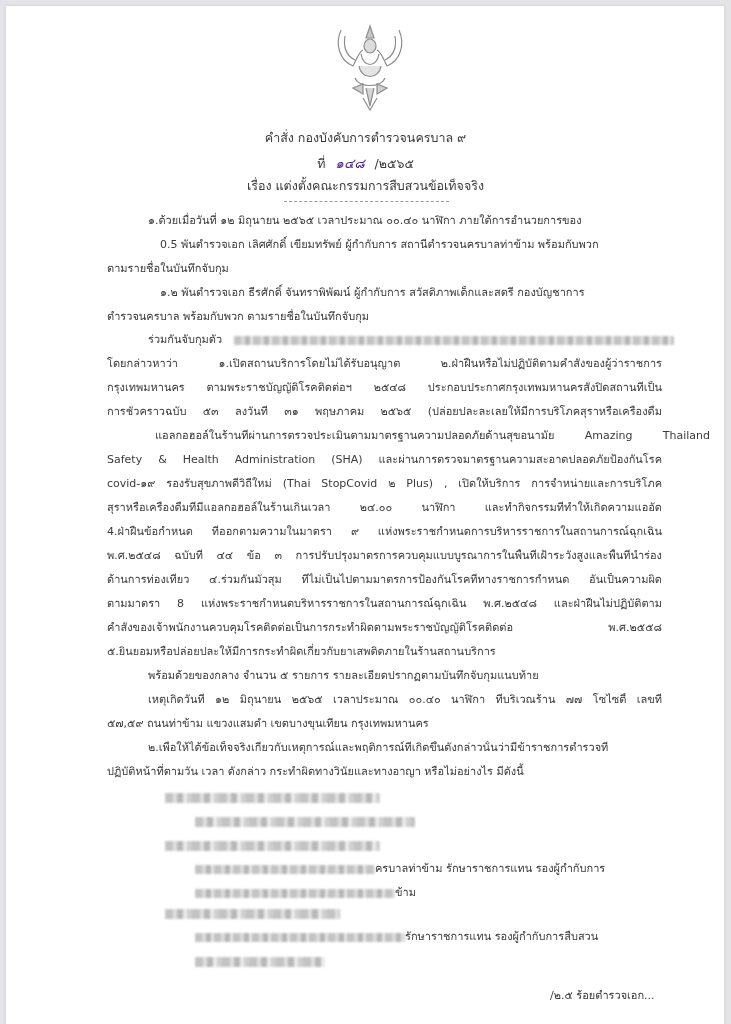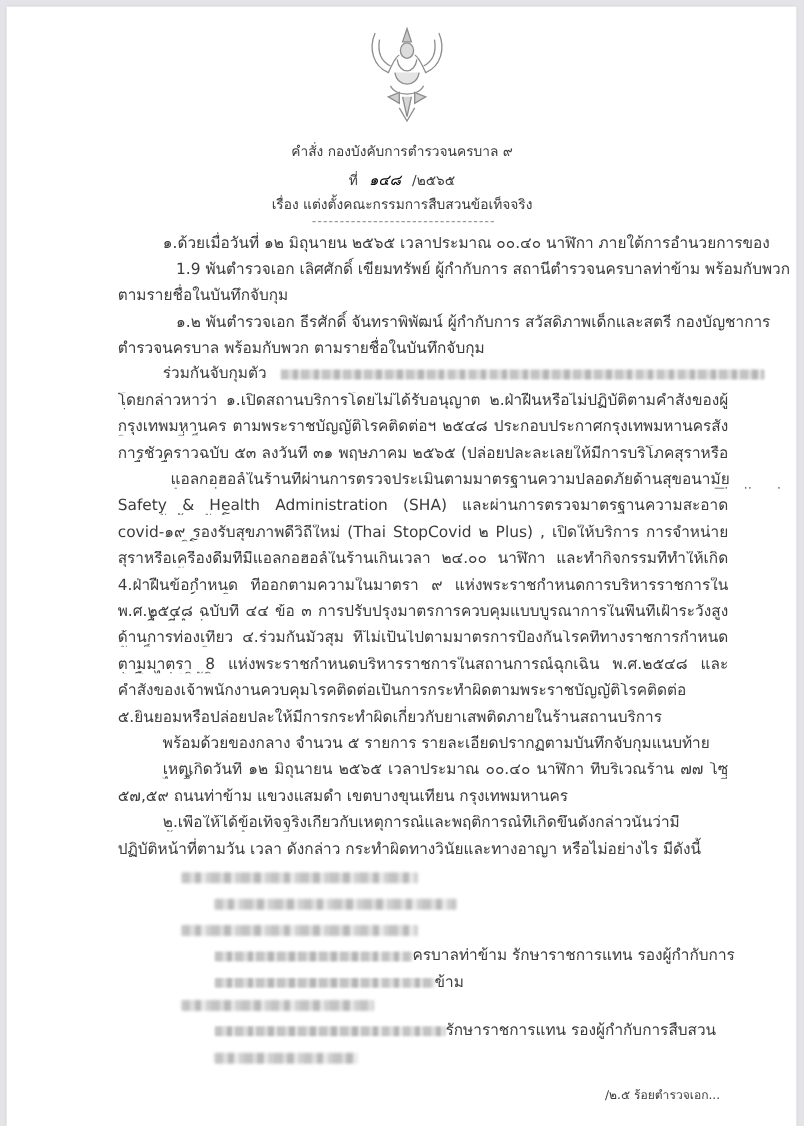--- a/index.html
+++ b/index.html
@@ -35,36 +35,36 @@
       position: absolute;
       left: 0;
       width: 731px;
       text-align: center;
       font-size: 12.5px;
       white-space: nowrap;
     }
     .order-head { top: 128px; }
     .order-no { top: 152px; }
     .order-no .num-hand {
-      color: #000000;
+      color: #4c1d95;
       font-style: italic;
       font-size: 13.5px;
       margin: 0 6px;
     }
     .subject { top: 176px; }
     .rule {
       position: absolute;
       left: 284px;
       top: 201px;
       width: 165px;
       border-top: 1px dashed #9a9a9a;
     }
     .line {
       position: absolute;
-      font-size: 14px;
+      font-size: 11px;
       white-space: nowrap;
       line-height: 14px;
       color: #3b3b3b;
     }
     .justify {
       text-align: justify;
       text-align-last: justify;
       white-space: normal;
       overflow: hidden;
       height: 15px;
@@ -121,21 +121,21 @@
 <div class="center-line order-head">คำสั่ง   กองบังคับการตำรวจนครบาล ๙</div>
 <div class="center-line order-no">
   <span>ที่</span>
   <span class="num-hand">๑๔๘</span>
   <span>/๒๕๖๕</span>
 </div>
 <div class="center-line subject">เรื่อง  แต่งตั้งคณะกรรมการสืบสวนข้อเท็จจริง</div>
 <div class="rule"></div>
 
 <div class="line" style="left:148px; top:214px;">๑.ด้วยเมื่อวันที่ ๑๒ มิถุนายน ๒๕๖๕ เวลาประมาณ ๐๐.๔๐ นาฬิกา ภายใต้การอำนวยการของ</div>
-<div class="line" style="left:160px; top:238px;">1.9 พันตำรวจเอก เลิศศักดิ์  เขียมทรัพย์ ผู้กำกับการ สถานีตำรวจนครบาลท่าข้าม พร้อมกับพวก</div>
+<div class="line" style="left:160px; top:238px;">0.5 พันตำรวจเอก เลิศศักดิ์  เขียมทรัพย์ ผู้กำกับการ สถานีตำรวจนครบาลท่าข้าม พร้อมกับพวก</div>
 <div class="line" style="left:107px; top:262px;">ตามรายชื่อในบันทึกจับกุม</div>
 <div class="line" style="left:160px; top:286px;">๑.๒ พันตำรวจเอก ธีรศักดิ์  จันทราพิพัฒน์ ผู้กำกับการ สวัสดิภาพเด็กและสตรี กองบัญชาการ</div>
 <div class="line" style="left:107px; top:310px;">ตำรวจนครบาล พร้อมกับพวก ตามรายชื่อในบันทึกจับกุม</div>
 <div class="line" style="left:148px; top:333px;">
   <span>ร่วมกันจับกุมตัว</span>
   <span class="blur" style="width:440px; margin-left:8px;"></span>
 </div>
 <div class="line justify" style="left:107px; top:357px; width:555px;">โดยกล่าวหาว่า ๑.เปิดสถานบริการโดยไม่ได้รับอนุญาต ๒.ฝ่าฝืนหรือไม่ปฏิบัติตามคำสั่งของผู้ว่าราชการ</div>
 <div class="line justify" style="left:107px; top:381px; width:555px;">กรุงเทพมหานคร ตามพระราชบัญญัติโรคติดต่อฯ ๒๕๔๘ ประกอบประกาศกรุงเทพมหานครสั่งปิดสถานที่เป็น</div>
 <div class="line justify" style="left:107px; top:405px; width:555px;">การชั่วคราวฉบับ ๕๓ ลงวันที่ ๓๑ พฤษภาคม ๒๕๖๕ (ปล่อยปละละเลยให้มีการบริโภคสุราหรือเครื่องดื่ม</div>

